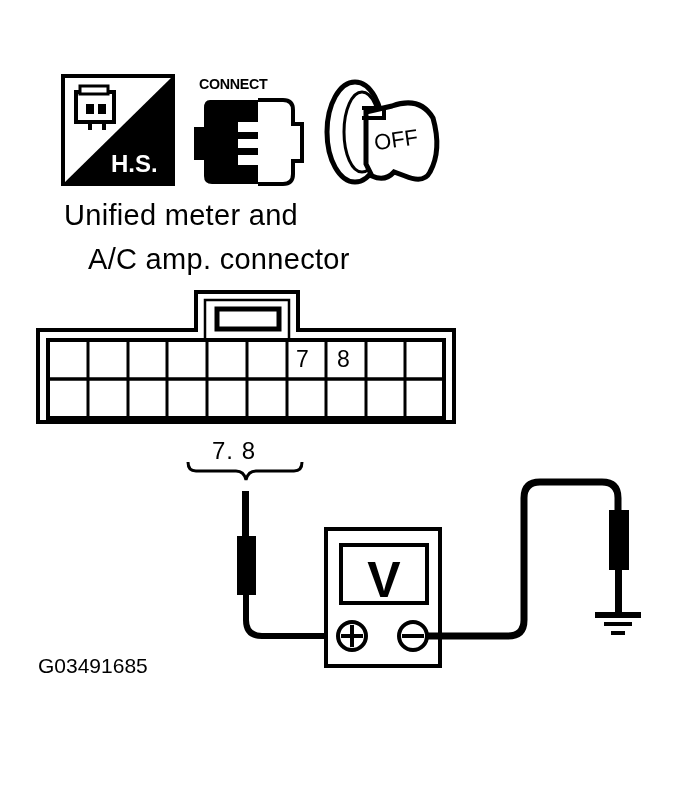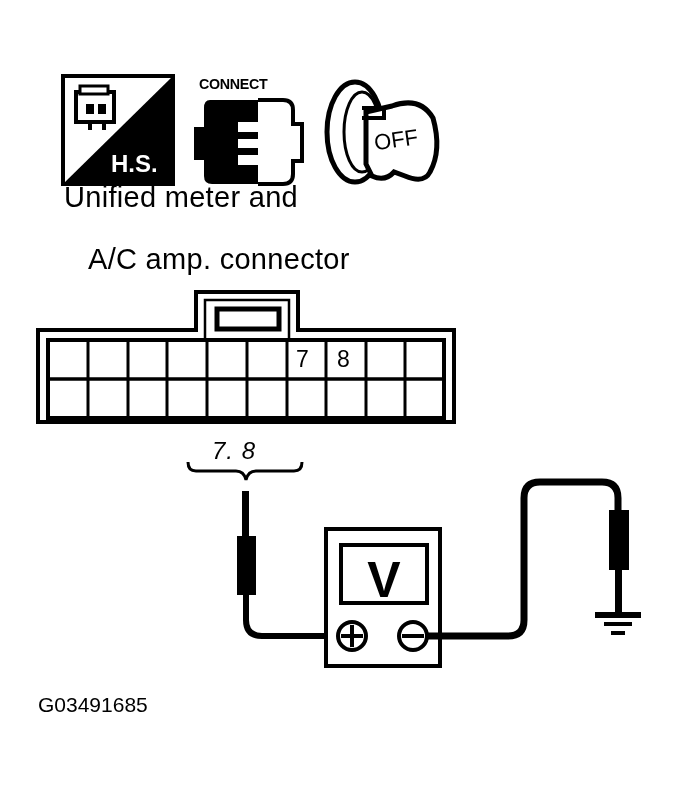--- a/index.html
+++ b/index.html
@@ -1,25 +1,25 @@
 <!DOCTYPE html>
 <html><head>
 <meta charset="utf-8">
 <style>
   html, body { margin:0; padding:0; background:#ffffff; }
   body { width:679px; height:790px; position:relative; overflow:hidden;
          font-family:"Liberation Sans", "DejaVu Sans", sans-serif; color:#000; }
   .caption { position:absolute; left:64px; font-size:29px; line-height:34px; letter-spacing:0.3px; }
-  #cap1 { top:180px; }
+  #cap1 { top:198px; }
   #cap2 { top:242px;margin-left:24px; }
   .connect-label { position:absolute; left:199px; top:75px; font-size:15px; font-weight:bold;
                    letter-spacing:-0.3px; transform:scaleX(0.95); transform-origin:left top; }
-  .code { position:absolute; left:38px; top:693px; font-size:21px; }
+  .code { position:absolute; left:38px; top:654px; font-size:21px; }
   .pin { position:absolute; font-size:23px; line-height:23px; }
-  .bracket-label { position:absolute; left:212px; top:437px; font-size:24px; letter-spacing:1px;font-style:italic; }
+  .bracket-label { position:absolute; left:212px; top:437px; font-size:24px; letter-spacing:1px; }
   svg { position:absolute; left:0; top:0; }
 </style>
 </head>
 <body>
 
 <svg width="679" height="790" viewBox="0 0 679 790">
 
   <g>
     <rect x="63" y="76" width="110" height="108" fill="#fff" stroke="#000" stroke-width="4"></rect>
     <polygon points="173,76 173,184 63,184" fill="#000"></polygon>

